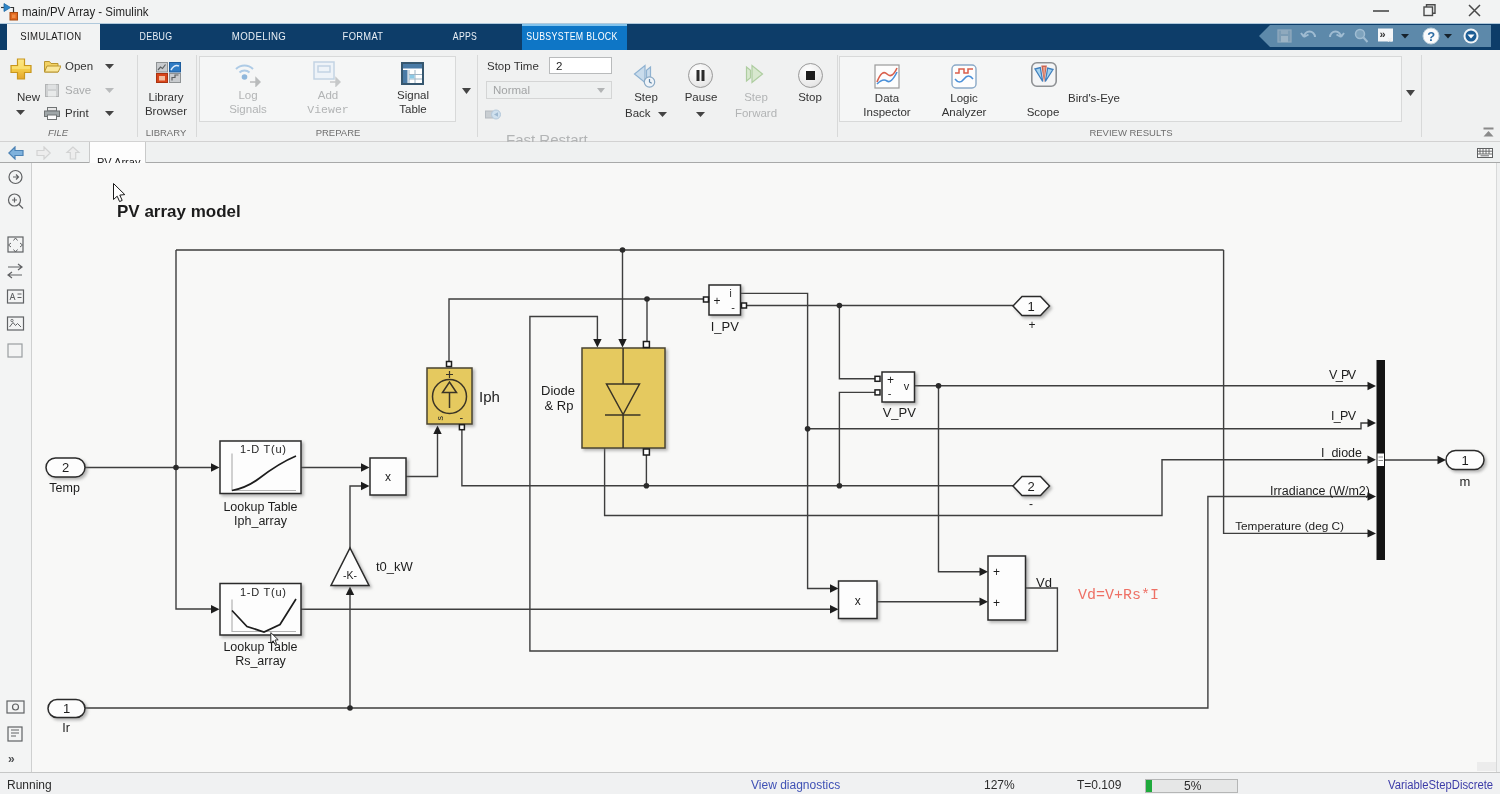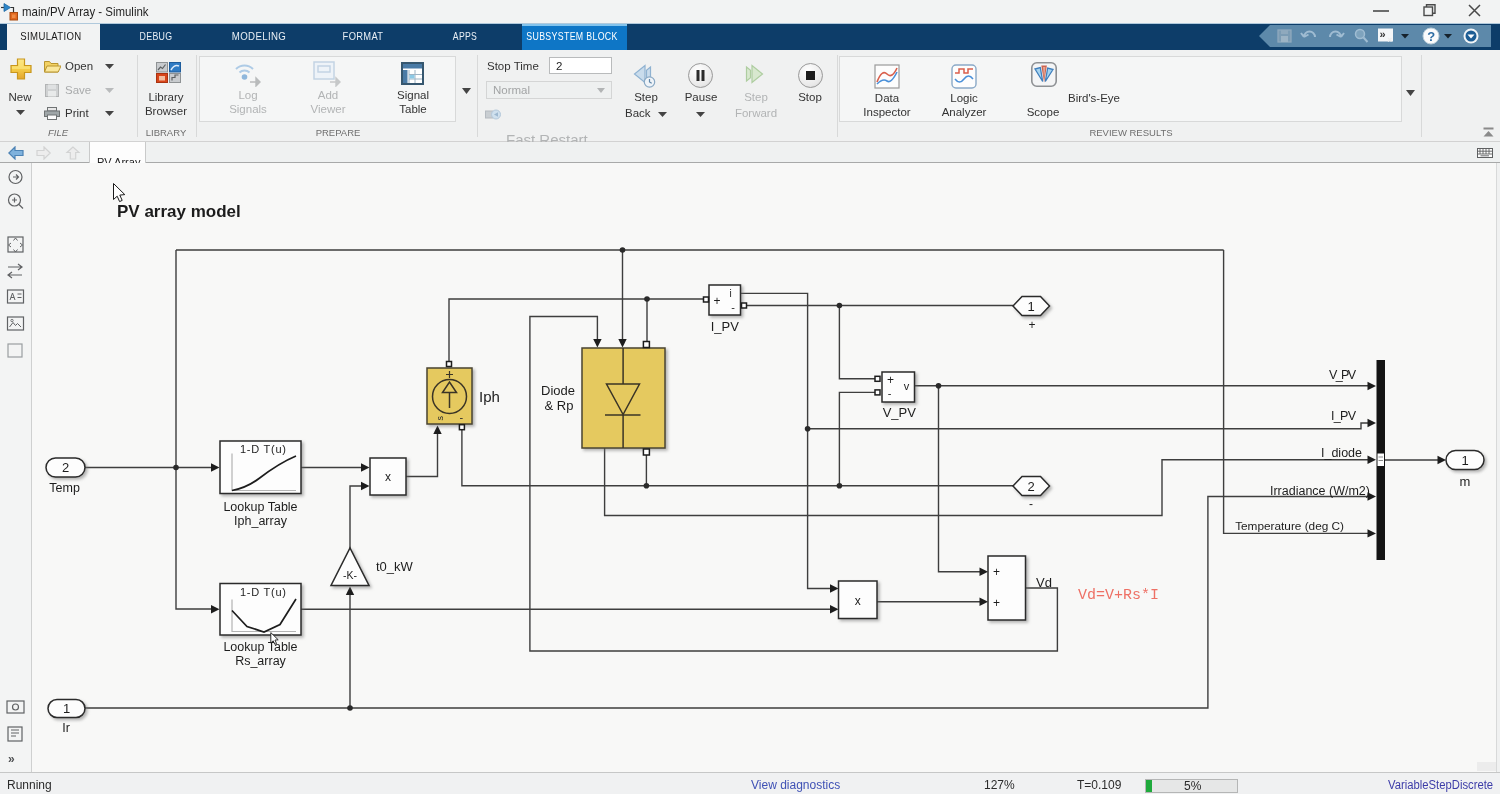--- a/index.html
+++ b/index.html
@@ -85,21 +85,21 @@
   <defs>
       <linearGradient id="plg" x1="0" y1="0" x2="0" y2="1">
         <stop offset="0" stop-color="#fdeb96"></stop>
         <stop offset="0.45" stop-color="#f6d049"></stop>
         <stop offset="1" stop-color="#e3a52f"></stop>
       </linearGradient>
     </defs>
   <path d="M8.5 2 h7 v6.5 H22 v7 h-6.5 V22 h-7 v-6.5 H2 v-7 h6.5 Z" fill="url(#plg)" stroke="#c9971d" stroke-width="1.2"></path>
   <path d="M9.5 3 h5 v6.5 H21 v2.5 H3 v-2.5 h6.5 Z" fill="#fbe47c" stroke="none" opacity="0.7"></path>
 </svg>
-<div class="a tx" style="left:0px;top:91px;width:40px;text-align:center;font-size:11.5px;color:#333;">New</div>
+<div class="a tx" style="left:0px;top:91px;width:40px;text-align:right;font-size:11.5px;color:#333;">New</div>
 <svg class="a" style="left:16px;top:110px;" width="10" height="6">
     <polygon points="0,0 9,0 4.5,5" fill="#444"></polygon>
   </svg>
 <svg class="a" style="left:44px;top:60px;" width="17" height="13" viewBox="0 0 17 13">
   <path d="M0.5 12 V1.5 h5 l1.5 2 h7 V12 Z" fill="#f3d264" stroke="#b9952f" stroke-width="1"></path>
   <path d="M0.5 12 L3 6 h14 l-2.8 6 Z" fill="#fae79b" stroke="#b9952f" stroke-width="1"></path>
 </svg>
 <div class="a tx" style="left:65px;top:60px;font-size:11.5px;color:#333;">Open</div>
 <svg class="a" style="left:105px;top:64px;" width="10" height="6">
     <polygon points="0,0 9,0 4.5,5" fill="#444"></polygon>
@@ -144,21 +144,21 @@
   <path d="M17 21 h6 m0 -4 v8 l4 -4 z" stroke="#b9bbbc" stroke-width="1.4" fill="#b9bbbc"></path>
 </svg>
 <div class="a tx" style="left:218px;top:89px;width:60px;text-align:center;font-size:11.5px;color:#b2b4b5;">Log</div>
 <div class="a tx" style="left:218px;top:103px;width:60px;text-align:center;font-size:11.5px;color:#b2b4b5;">Signals</div>
 <svg class="a" style="left:313px;top:61px;" width="30" height="26" viewBox="0 0 30 26">
   <rect x="1" y="1" width="20" height="17" fill="#eef3f8" stroke="#c3d4e4" stroke-width="1.5"></rect>
   <rect x="5" y="5" width="12" height="6" fill="none" stroke="#c3d4e4" stroke-width="1.5"></rect>
   <path d="M17 21 h6 m0 -4 v8 l4 -4 z" stroke="#c6c8c9" stroke-width="1.4" fill="#c6c8c9"></path>
 </svg>
 <div class="a tx" style="left:298px;top:89px;width:60px;text-align:center;font-size:11.5px;color:#b2b4b5;">Add</div>
-<div class="a tx" style="left:298px;top:103px;width:60px;text-align:center;font-size:11.5px;color:#b2b4b5;">Viewer</div>
+<div class="a tx" style="left:298px;top:103px;width:60px;text-align:center;font-size:11.5px;color:#b2b4b5;font-family:Liberation Mono, monospace;">Viewer</div>
 <svg class="a" style="left:401px;top:62px;" width="24" height="24" viewBox="0 0 24 24">
   <rect x="1" y="1" width="21" height="21" fill="#fff" stroke="#36576f" stroke-width="2"></rect>
   <rect x="2" y="2" width="19" height="4.5" fill="#4a7ba6"></rect>
   <rect x="2" y="8" width="4.5" height="13" fill="#4a7ba6"></rect>
   <path d="M8 8 v13 M14 8 v13 M8 12.5 h13 M8 17 h13" stroke="#9fb4c4" stroke-width="1"></path>
   <rect x="8.5" y="13" width="5" height="3.5" fill="#8ecae6"></rect>
 </svg>
 <div class="a tx" style="left:383px;top:89px;width:60px;text-align:center;font-size:11.5px;color:#333;">Signal</div>
 <div class="a tx" style="left:383px;top:103px;width:60px;text-align:center;font-size:11.5px;color:#333;">Table</div>
 <svg class="a" style="left:462px;top:88px;" width="10" height="7">

